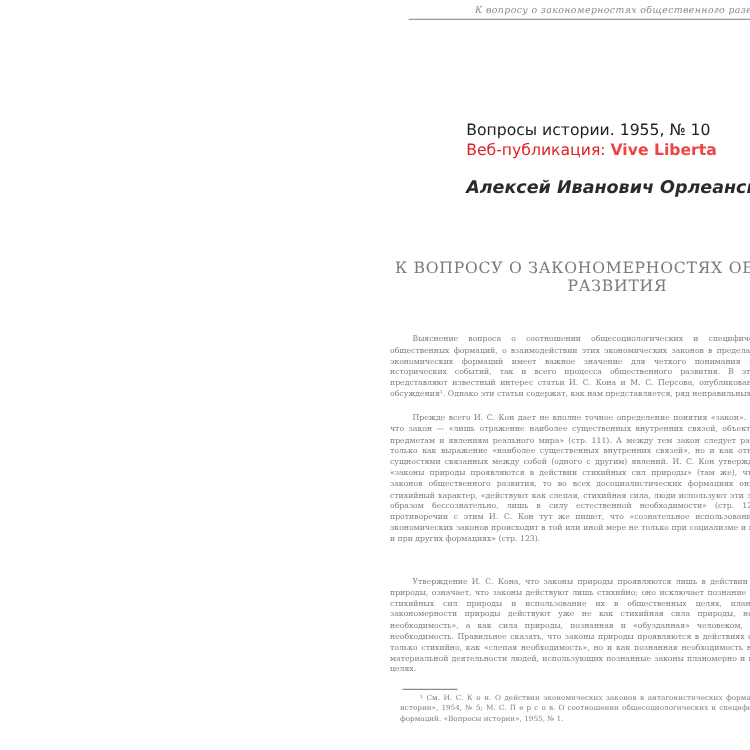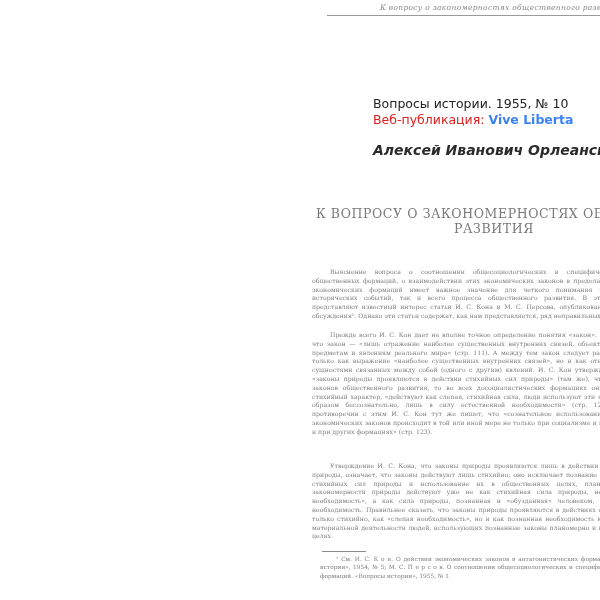--- a/index.html
+++ b/index.html
@@ -58,21 +58,21 @@
       line-height: 16px;
       white-space: nowrap;
     }
     .webpub {
       font-size: 12.5px;
       color: #e02020;
       line-height: 16px;
       white-space: nowrap;
     }
     .webpub-link {
-      color: #3b82f6;
+      color: #ef4444;
       font-weight: bold;
     }
     .author {
       margin-top: 14px;
       font-size: 14px;
       font-style: italic;
       font-weight: bold;
       color: #2b2b2b;
       white-space: nowrap;
     }

